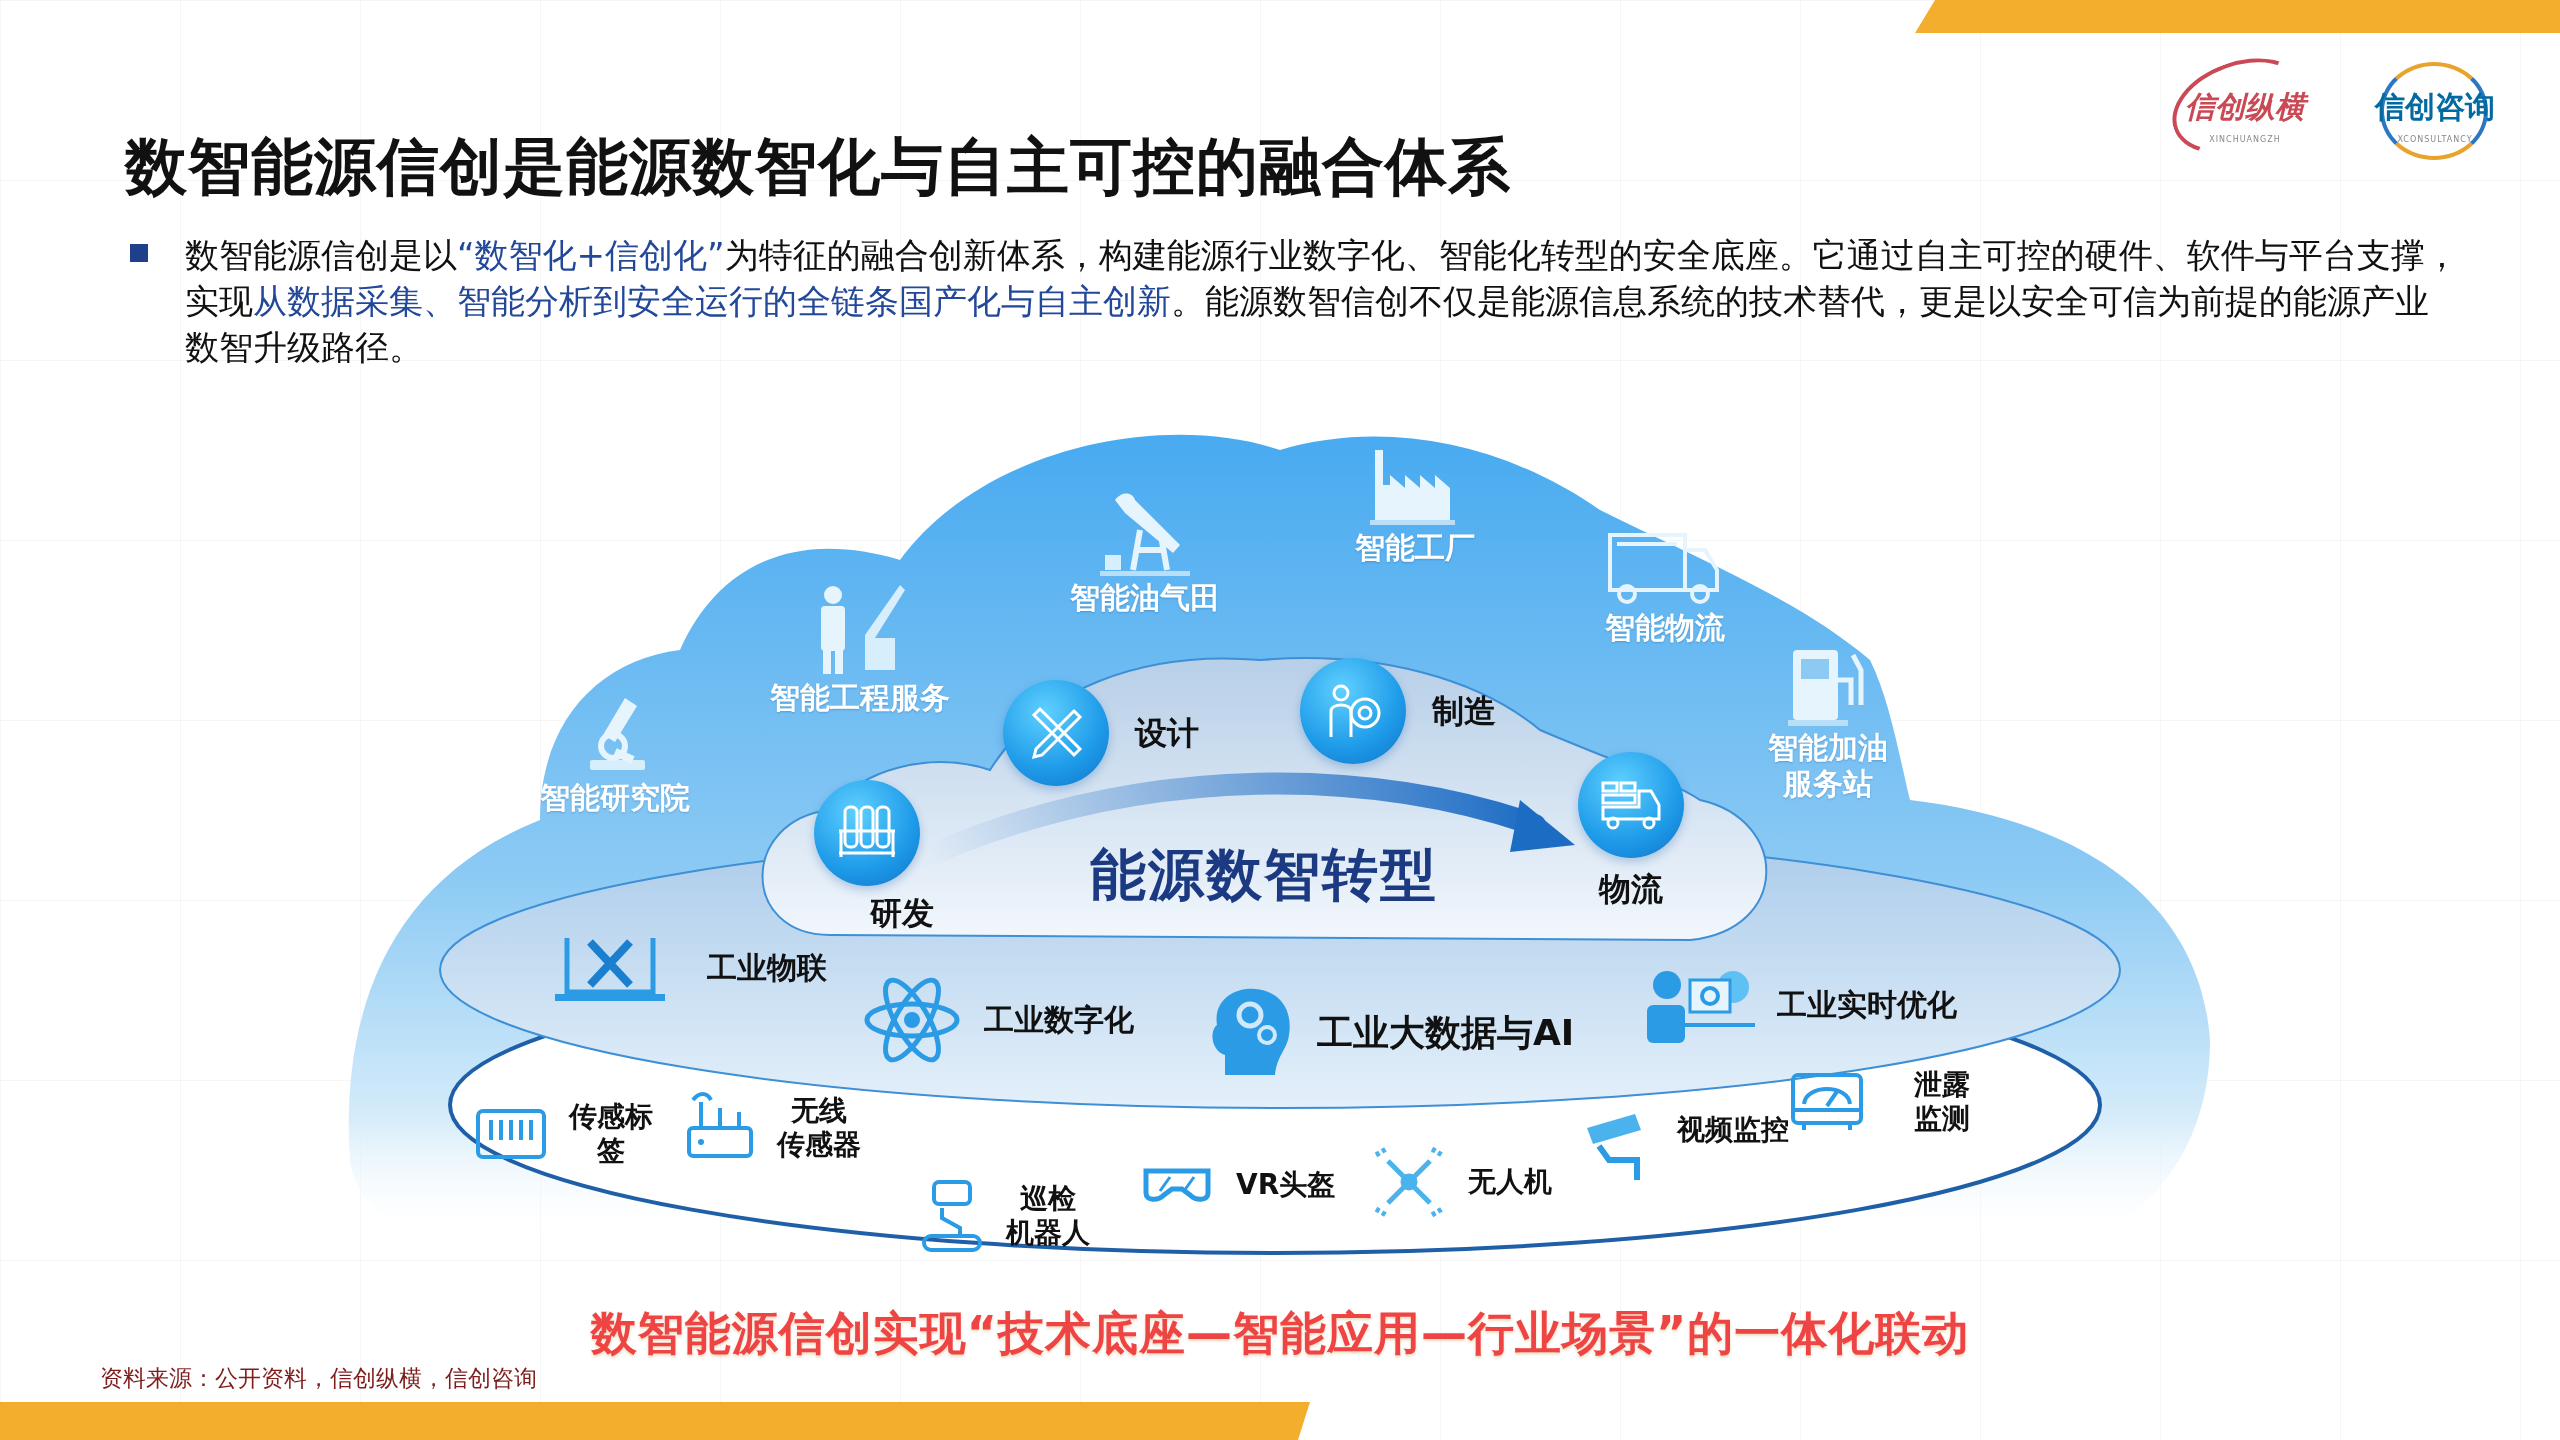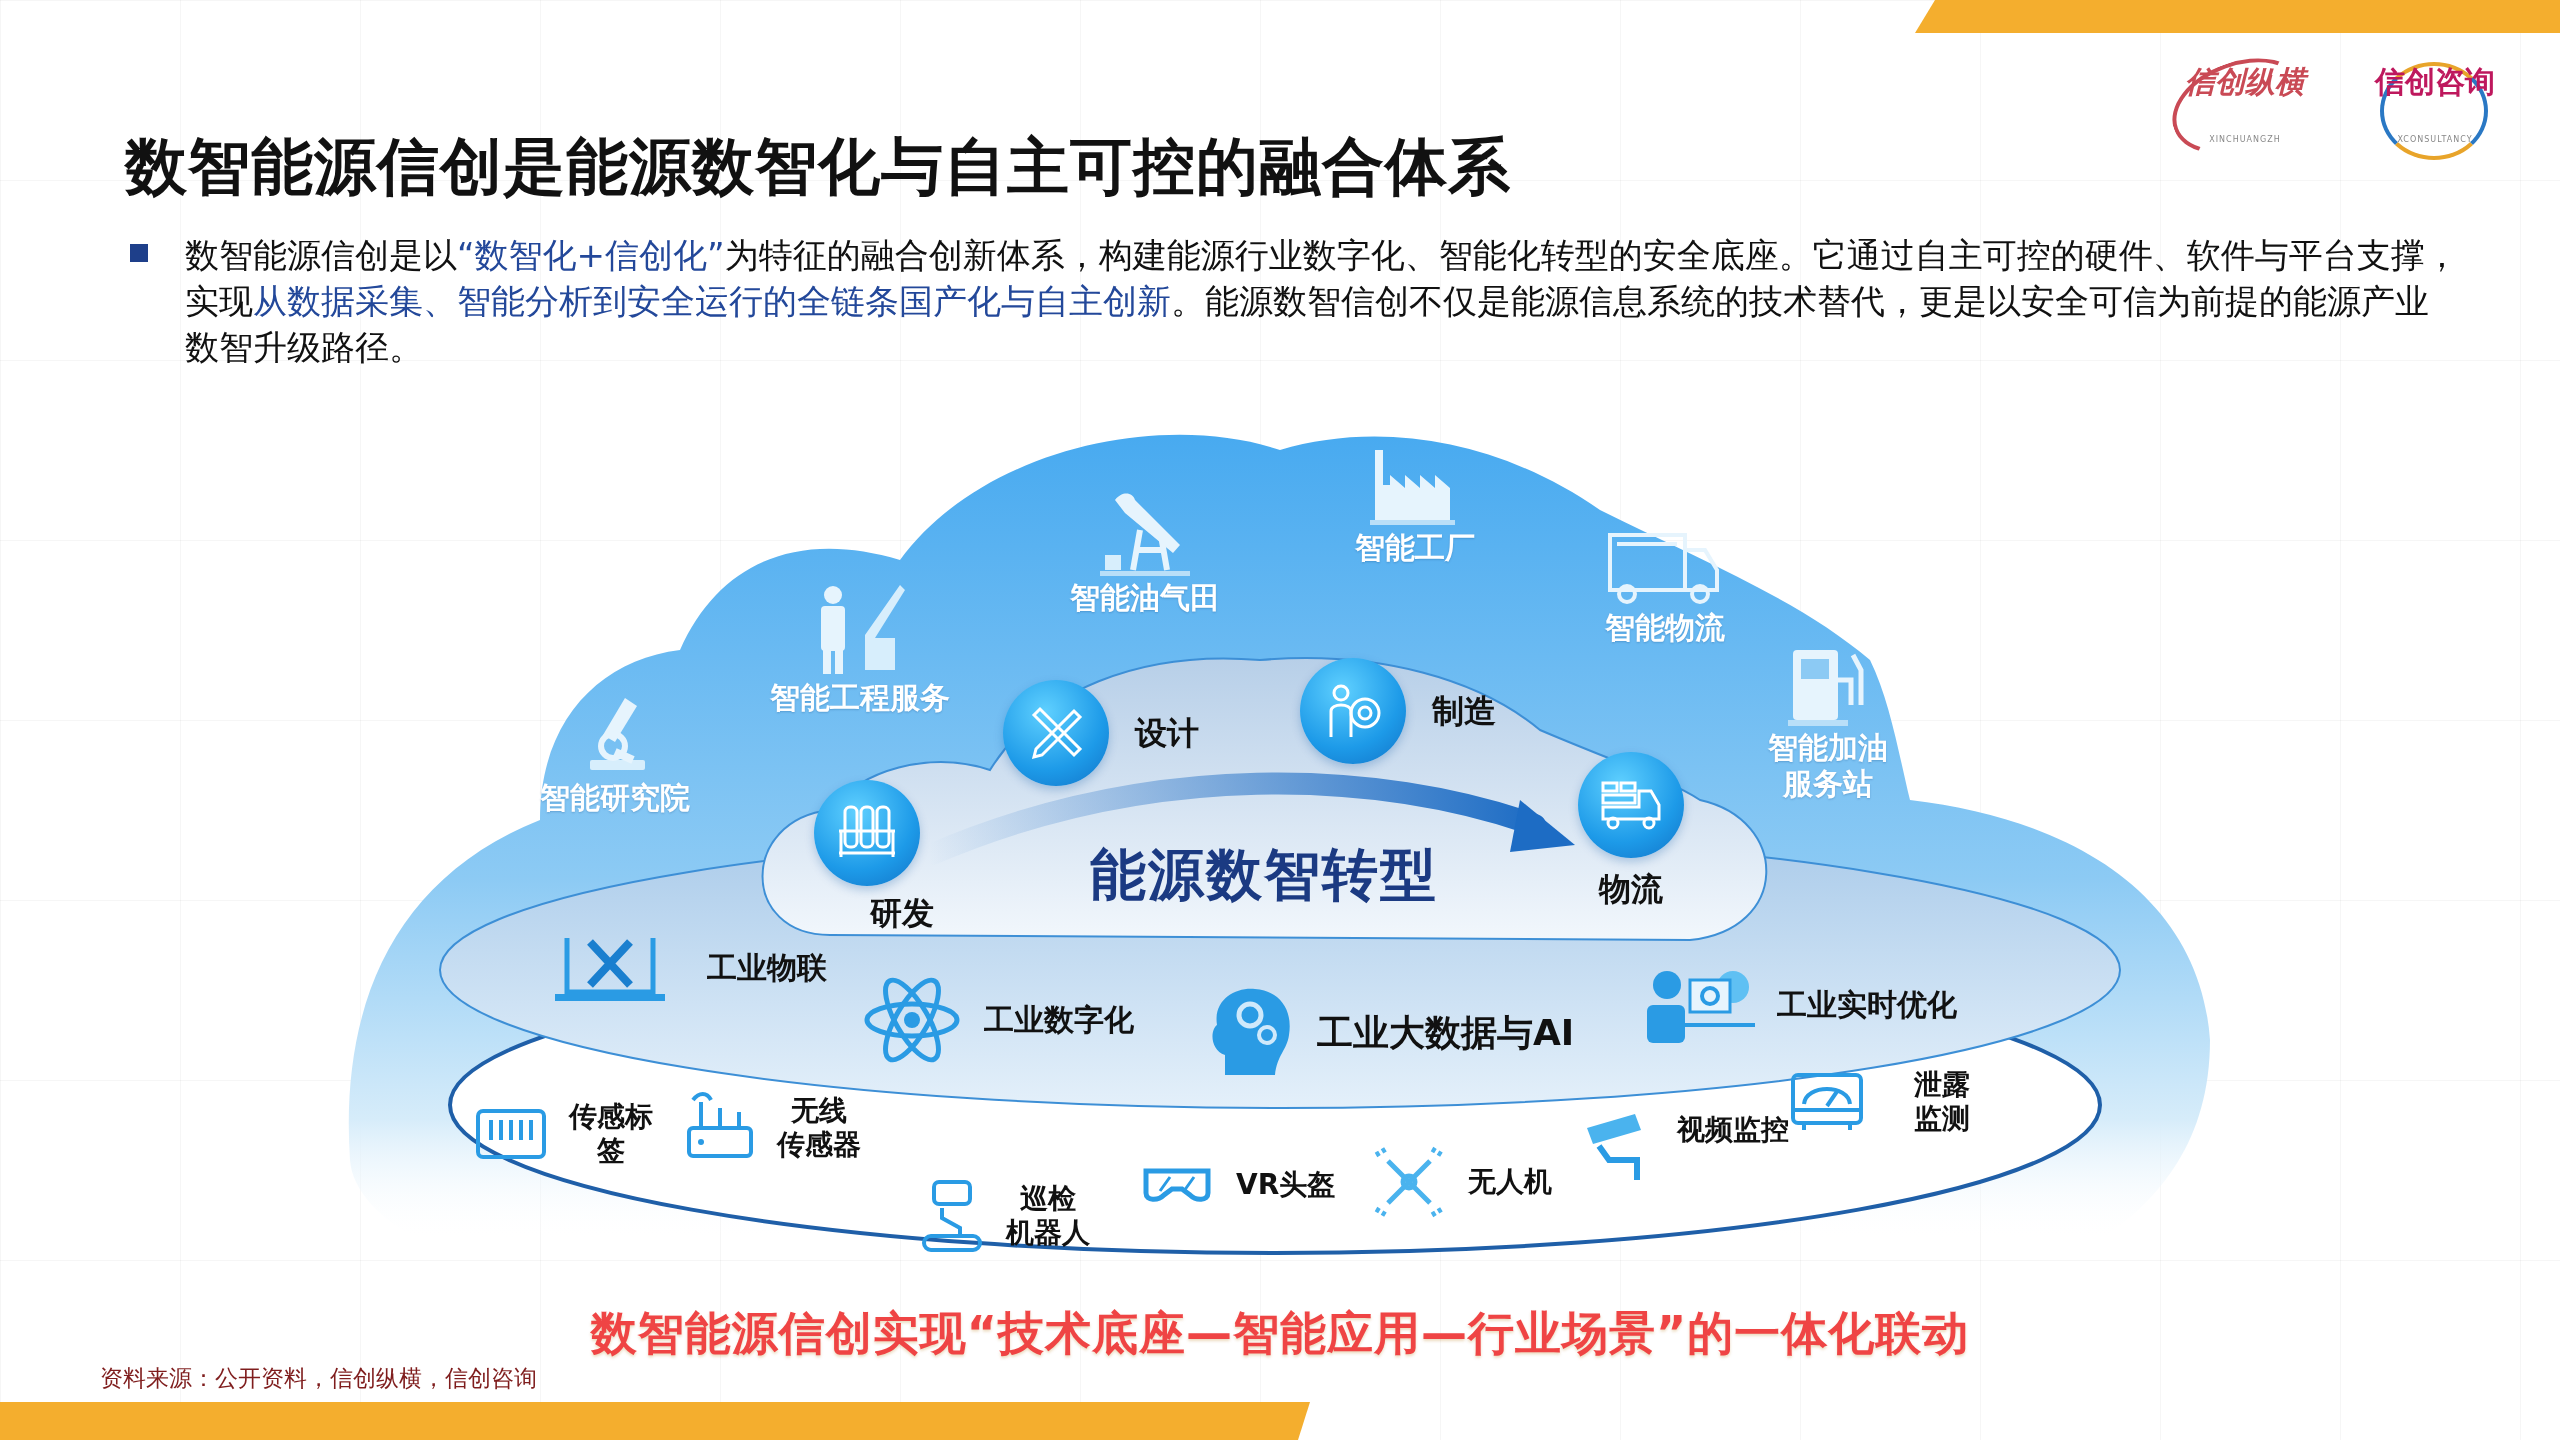--- a/index.html
+++ b/index.html
@@ -14,27 +14,27 @@
   }
   .top-bar {
     position:absolute; top:0; left:1915px; width:645px; height:33px;
     background:#f4ae2e; clip-path:polygon(20px 0,100% 0,100% 100%,0 100%);
   }
   .bottom-bar {
     position:absolute; left:0; top:1402px; width:1310px; height:38px;
     background:#f4ae2e; clip-path:polygon(0 0,100% 0,calc(100% - 12px) 100%,0 100%);
   }
   .logos { position:absolute; top:62px; left:2170px; display:flex; gap:40px; align-items:center; }
-  .logo { position:relative; width:150px; height:90px; display:flex; align-items:flex-start; justify-content:center; }
+  .logo { position:relative; width:150px; height:90px; display:flex; align-items:center; justify-content:center; }
   .logo .ring { position:absolute; inset:0; border-radius:50%; border:4px solid transparent; }
   .logo-a .ring { border-top-color:#c94a55; border-left-color:#c94a55; width:130px; height:80px; transform:rotate(-20deg); }
   .logo-b .ring { border-top-color:#e8a42a; border-right-color:#2a78c4; border-bottom-color:#e8a42a; border-left-color:#2a78c4; width:100px; height:90px; left:20px; }
   .logo-text { position:relative; font-weight:bold; font-size:30px; z-index:1; }
   .logo-a .logo-text { color:#c94a55; font-style:italic; }
-  .logo-b .logo-text { color:#be185d; }
+  .logo-b .logo-text { color:#0369a1; }
   .logo-sub { position:absolute; bottom:8px; width:100%; text-align:center; font-size:8px; color:#888; letter-spacing:1px; }
 
   .title {
     position:absolute; left:125px; top:125px; font-size:62px; font-weight:bold; color:#111;
     letter-spacing:1px;
   }
   .bullet-wrap { position:absolute; left:130px; top:232px; width:2330px; }
   .bullet-square { position:absolute; left:0; top:12px; width:18px; height:18px; background:#1e3f8a; }
   .bullet-text { margin-left:55px; font-size:34px; line-height:46px; color:#111; }
   .hl { color:#23489a; }

